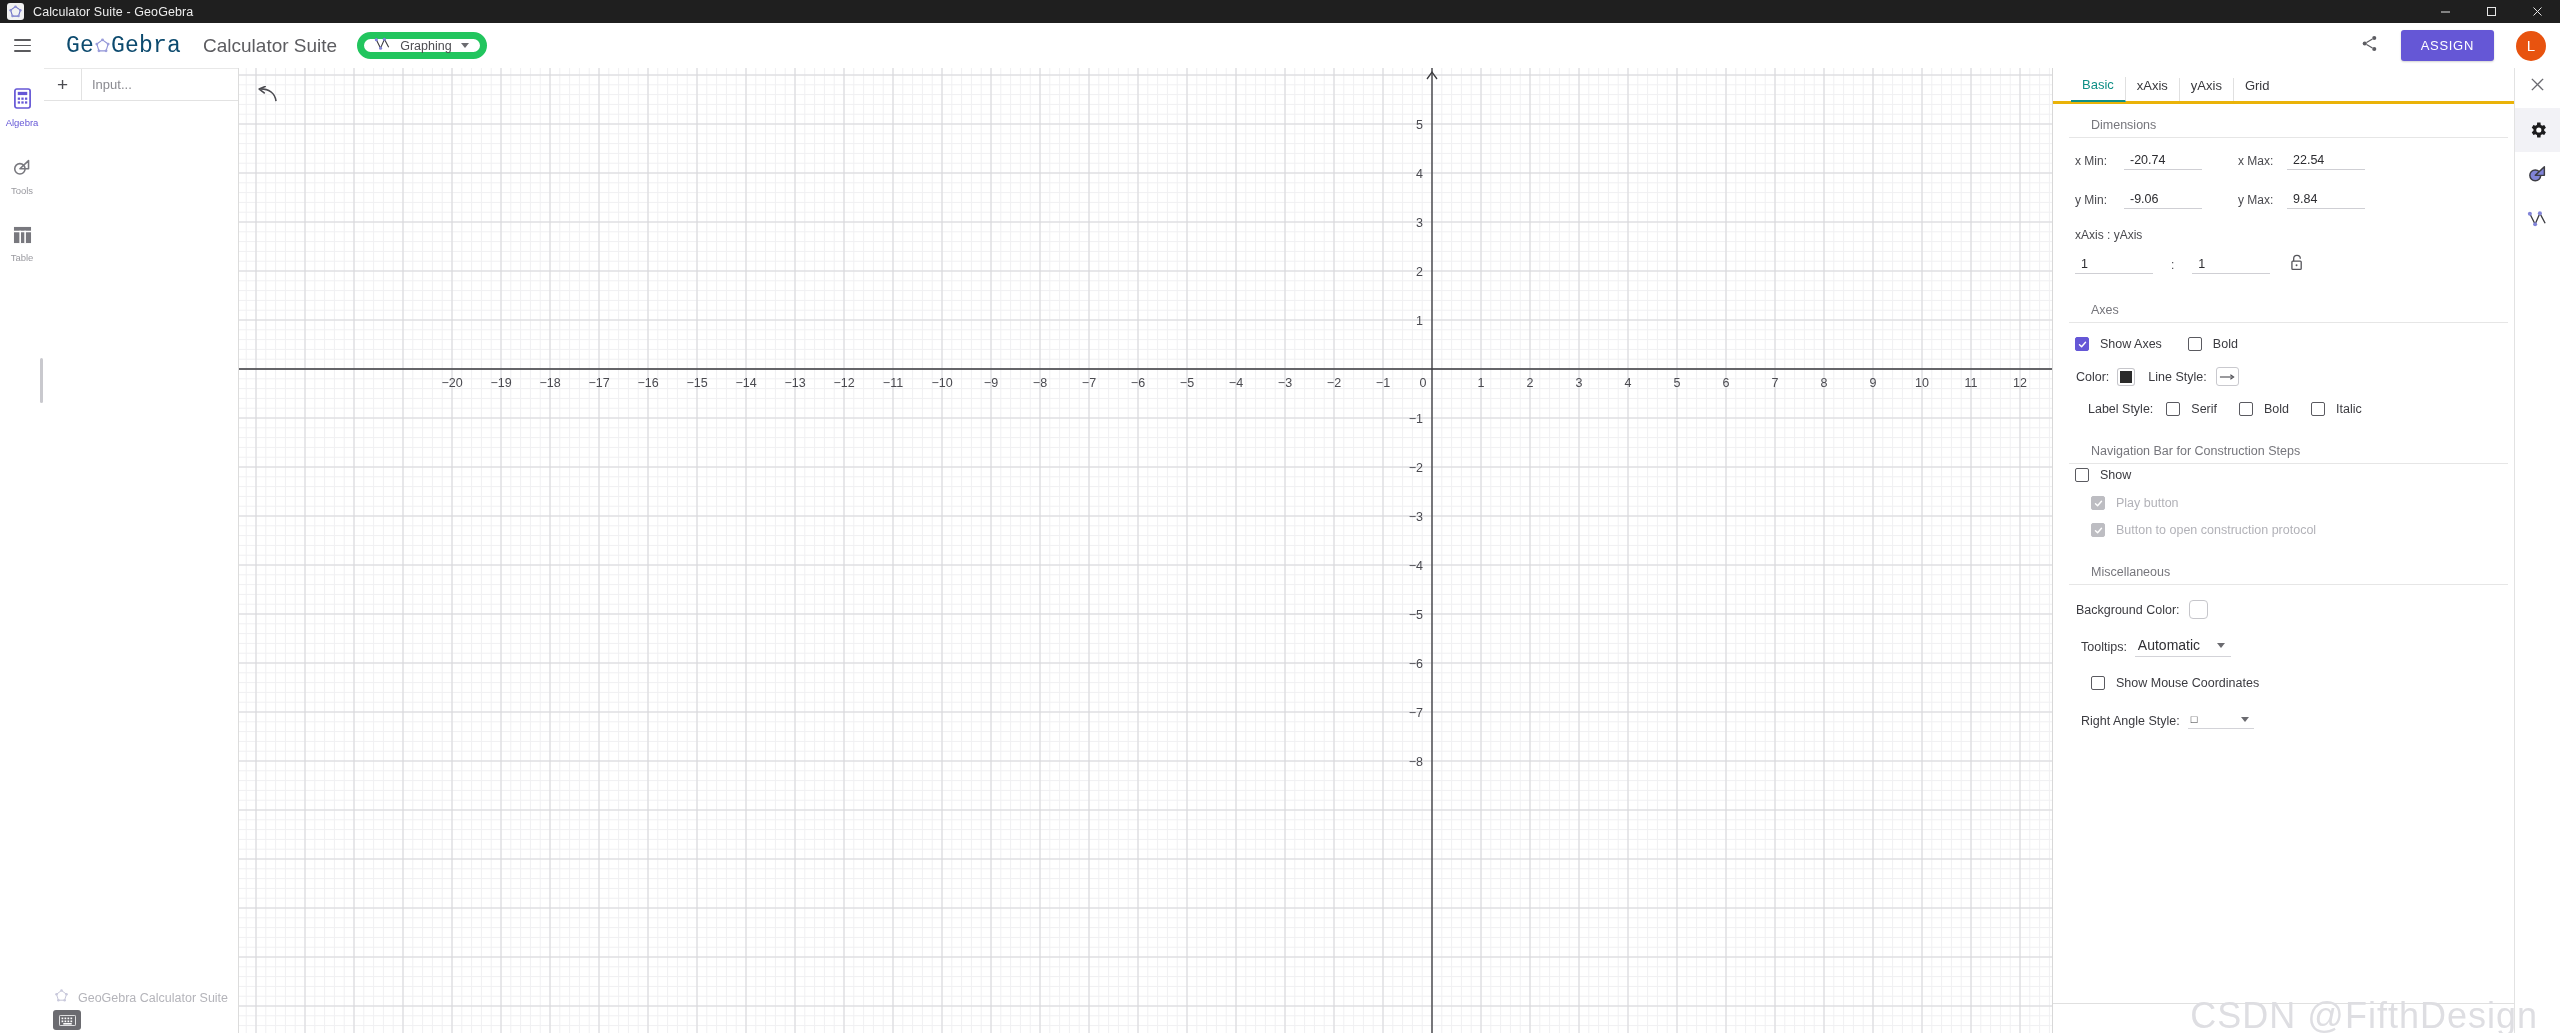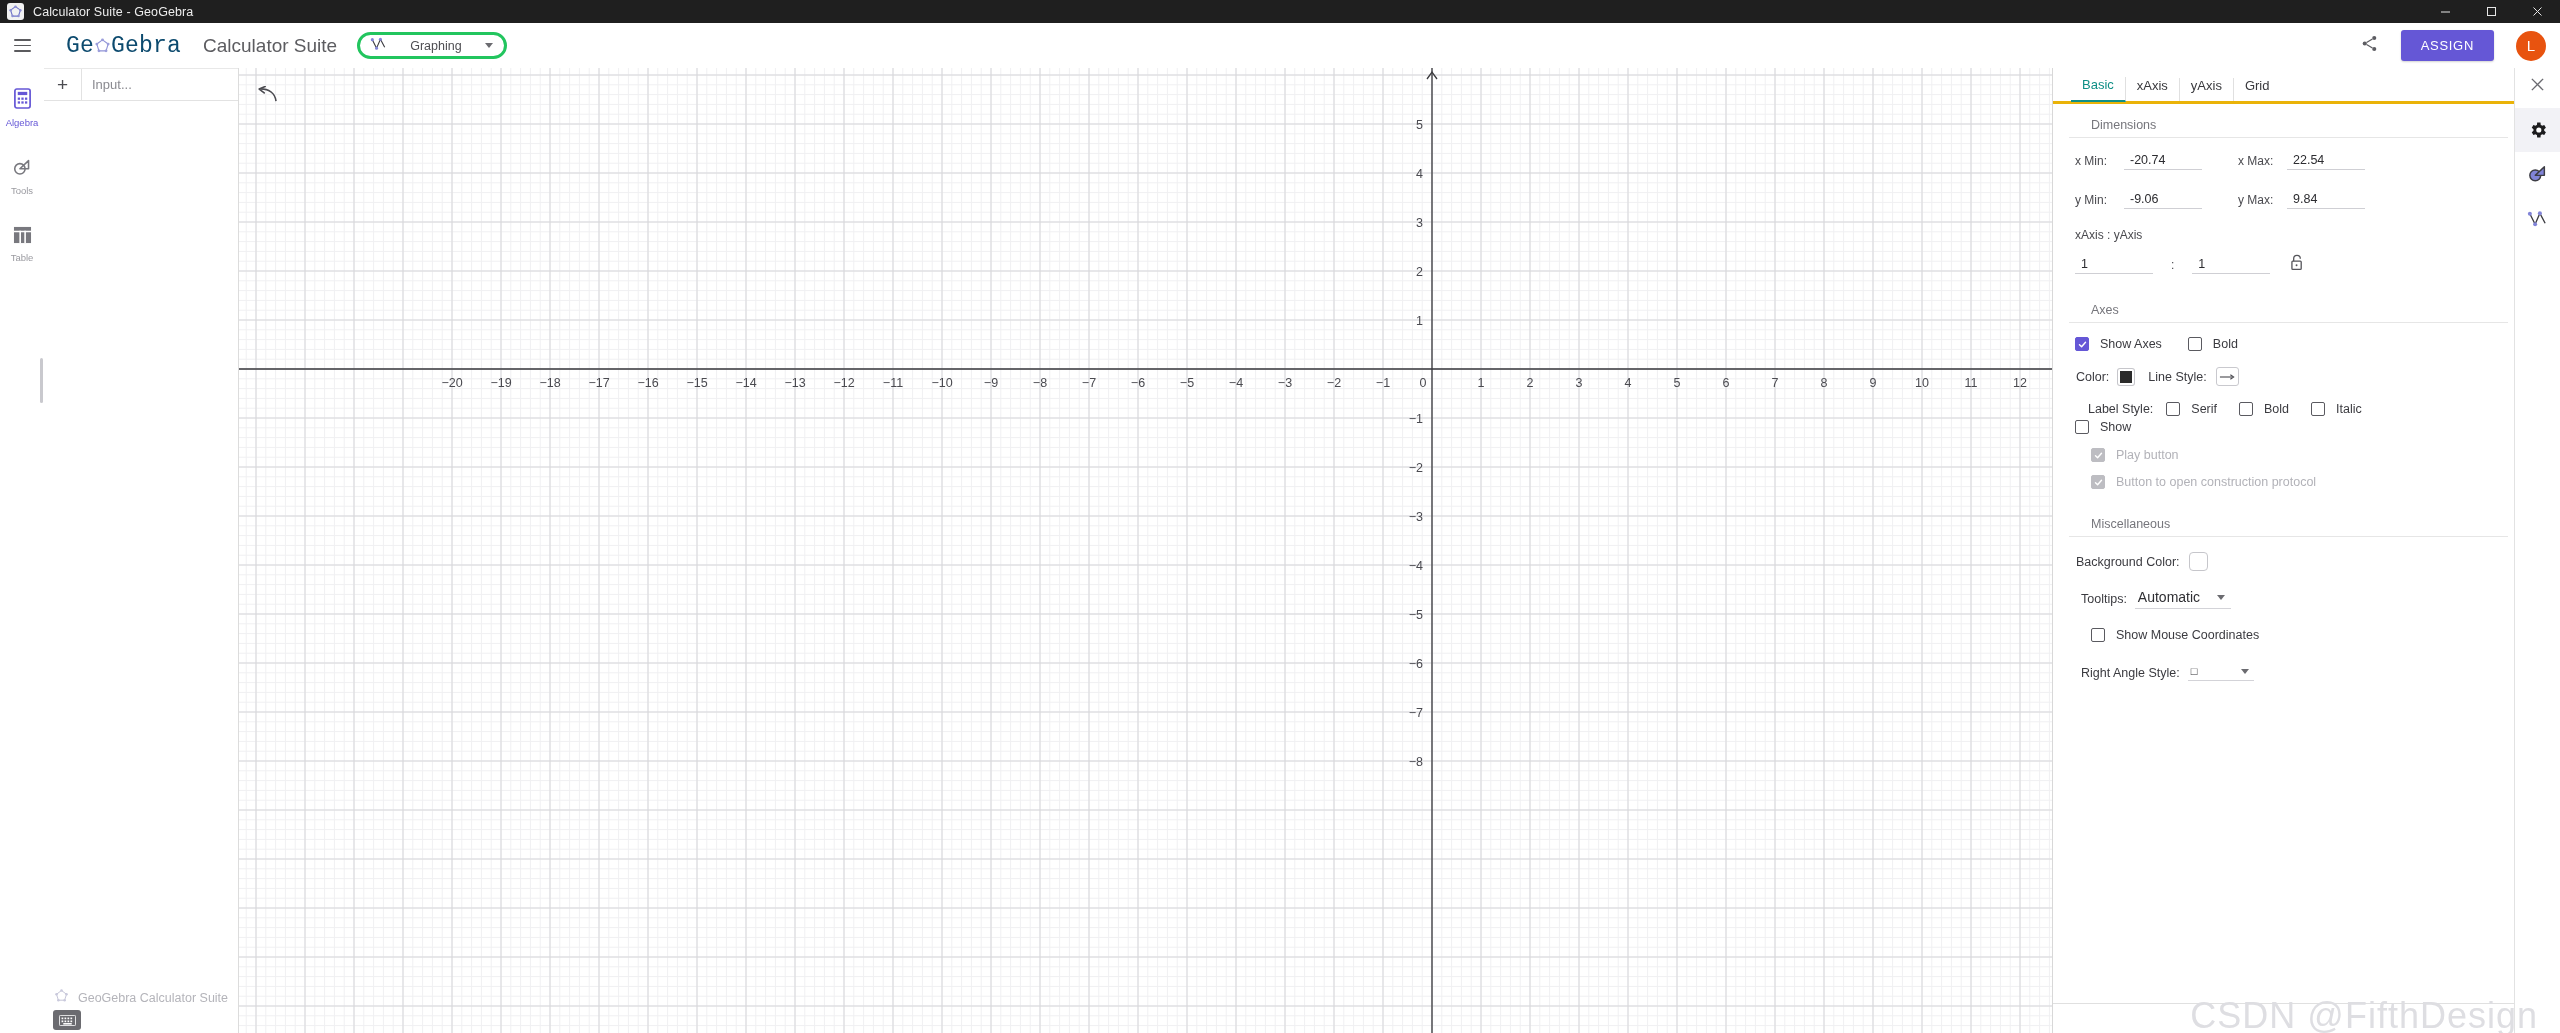--- a/index.html
+++ b/index.html
@@ -33,22 +33,22 @@
   .header {
     height:45px; background:#fff; display:flex; align-items:center;
     position:relative; padding:0 14px 0 0;
   }
   .hamburger { width:44px; display:flex; flex-direction:column; align-items:center;
                justify-content:center; gap:4px; margin-left:0px; cursor:pointer; }
   .hamburger span { display:block; width:17px; height:1.6px; background:#5b5b5e; border-radius:1px; }
   .brand { font-size:23px; color:#0c4a6e; margin-left:22px; letter-spacing:.2px; font-weight:400; position:relative;font-family:Liberation Mono, monospace; }
   .suite-title { font-size:19px; color:#5c5c60; margin-left:22px; font-weight:400; }
   .mode-pill {
-    margin-left:20px; height:27px; border:3px solid #22c55e; border-radius:14px;
-    display:flex; align-items:center; gap:23px; padding:0 11px 0 10px; cursor:pointer;justify-content:space-between;
+    margin-left:20px; height:27px; border:7px solid #22c55e; border-radius:14px;
+    display:flex; align-items:center; gap:9px; padding:0 11px 0 10px; cursor:pointer;justify-content:space-between;
   }
   .mode-pill .lbl { font-size:12.5px; color:#4e4e52; }
   .caret { width:0;height:0;border-left:4.5px solid transparent;border-right:4.5px solid transparent;
            border-top:5px solid #6b6b70; }
   .header-right { margin-left:auto; display:flex; align-items:center; gap:22px; }
   .assign-btn {
     background:#6557d6; color:#fff; font-size:13px; letter-spacing:.7px;
     padding:8px 20px; border-radius:3px; font-weight:500; cursor:pointer;
     box-shadow:0 1px 2px rgba(0,0,0,.18);
   }
@@ -847,20 +847,21 @@
       <div class="row" style="margin-top:16px;padding-left:23px;">
         <span class="cb-label" style="margin-left:12px">Label Style:</span>
         <span class="cb" style="margin-left:13px"></span>
         <span class="cb-label">Serif</span>
         <span class="cb" style="margin-left:22px"></span>
         <span class="cb-label">Bold</span>
         <span class="cb" style="margin-left:22px"></span>
         <span class="cb-label">Italic</span>
       </div>
 
+      <div class="sec-title" style="margin-top:14px">Navigation Bar for Construction Steps</div>
 
       <div class="row" style="margin-top:4px;">
         <span class="cb"></span>
         <span class="cb-label">Show</span>
       </div>
 
       <div class="row" style="margin-top:14px;padding-left:38px;">
         <span class="cb checked disabled">
           <svg class="tick" viewBox="0 0 12 12">
               <path d="M2 6.3 L4.8 9 L10 3" fill="none" stroke="#fff" stroke-width="1.9" stroke-linecap="round" stroke-linejoin="round"></path>

